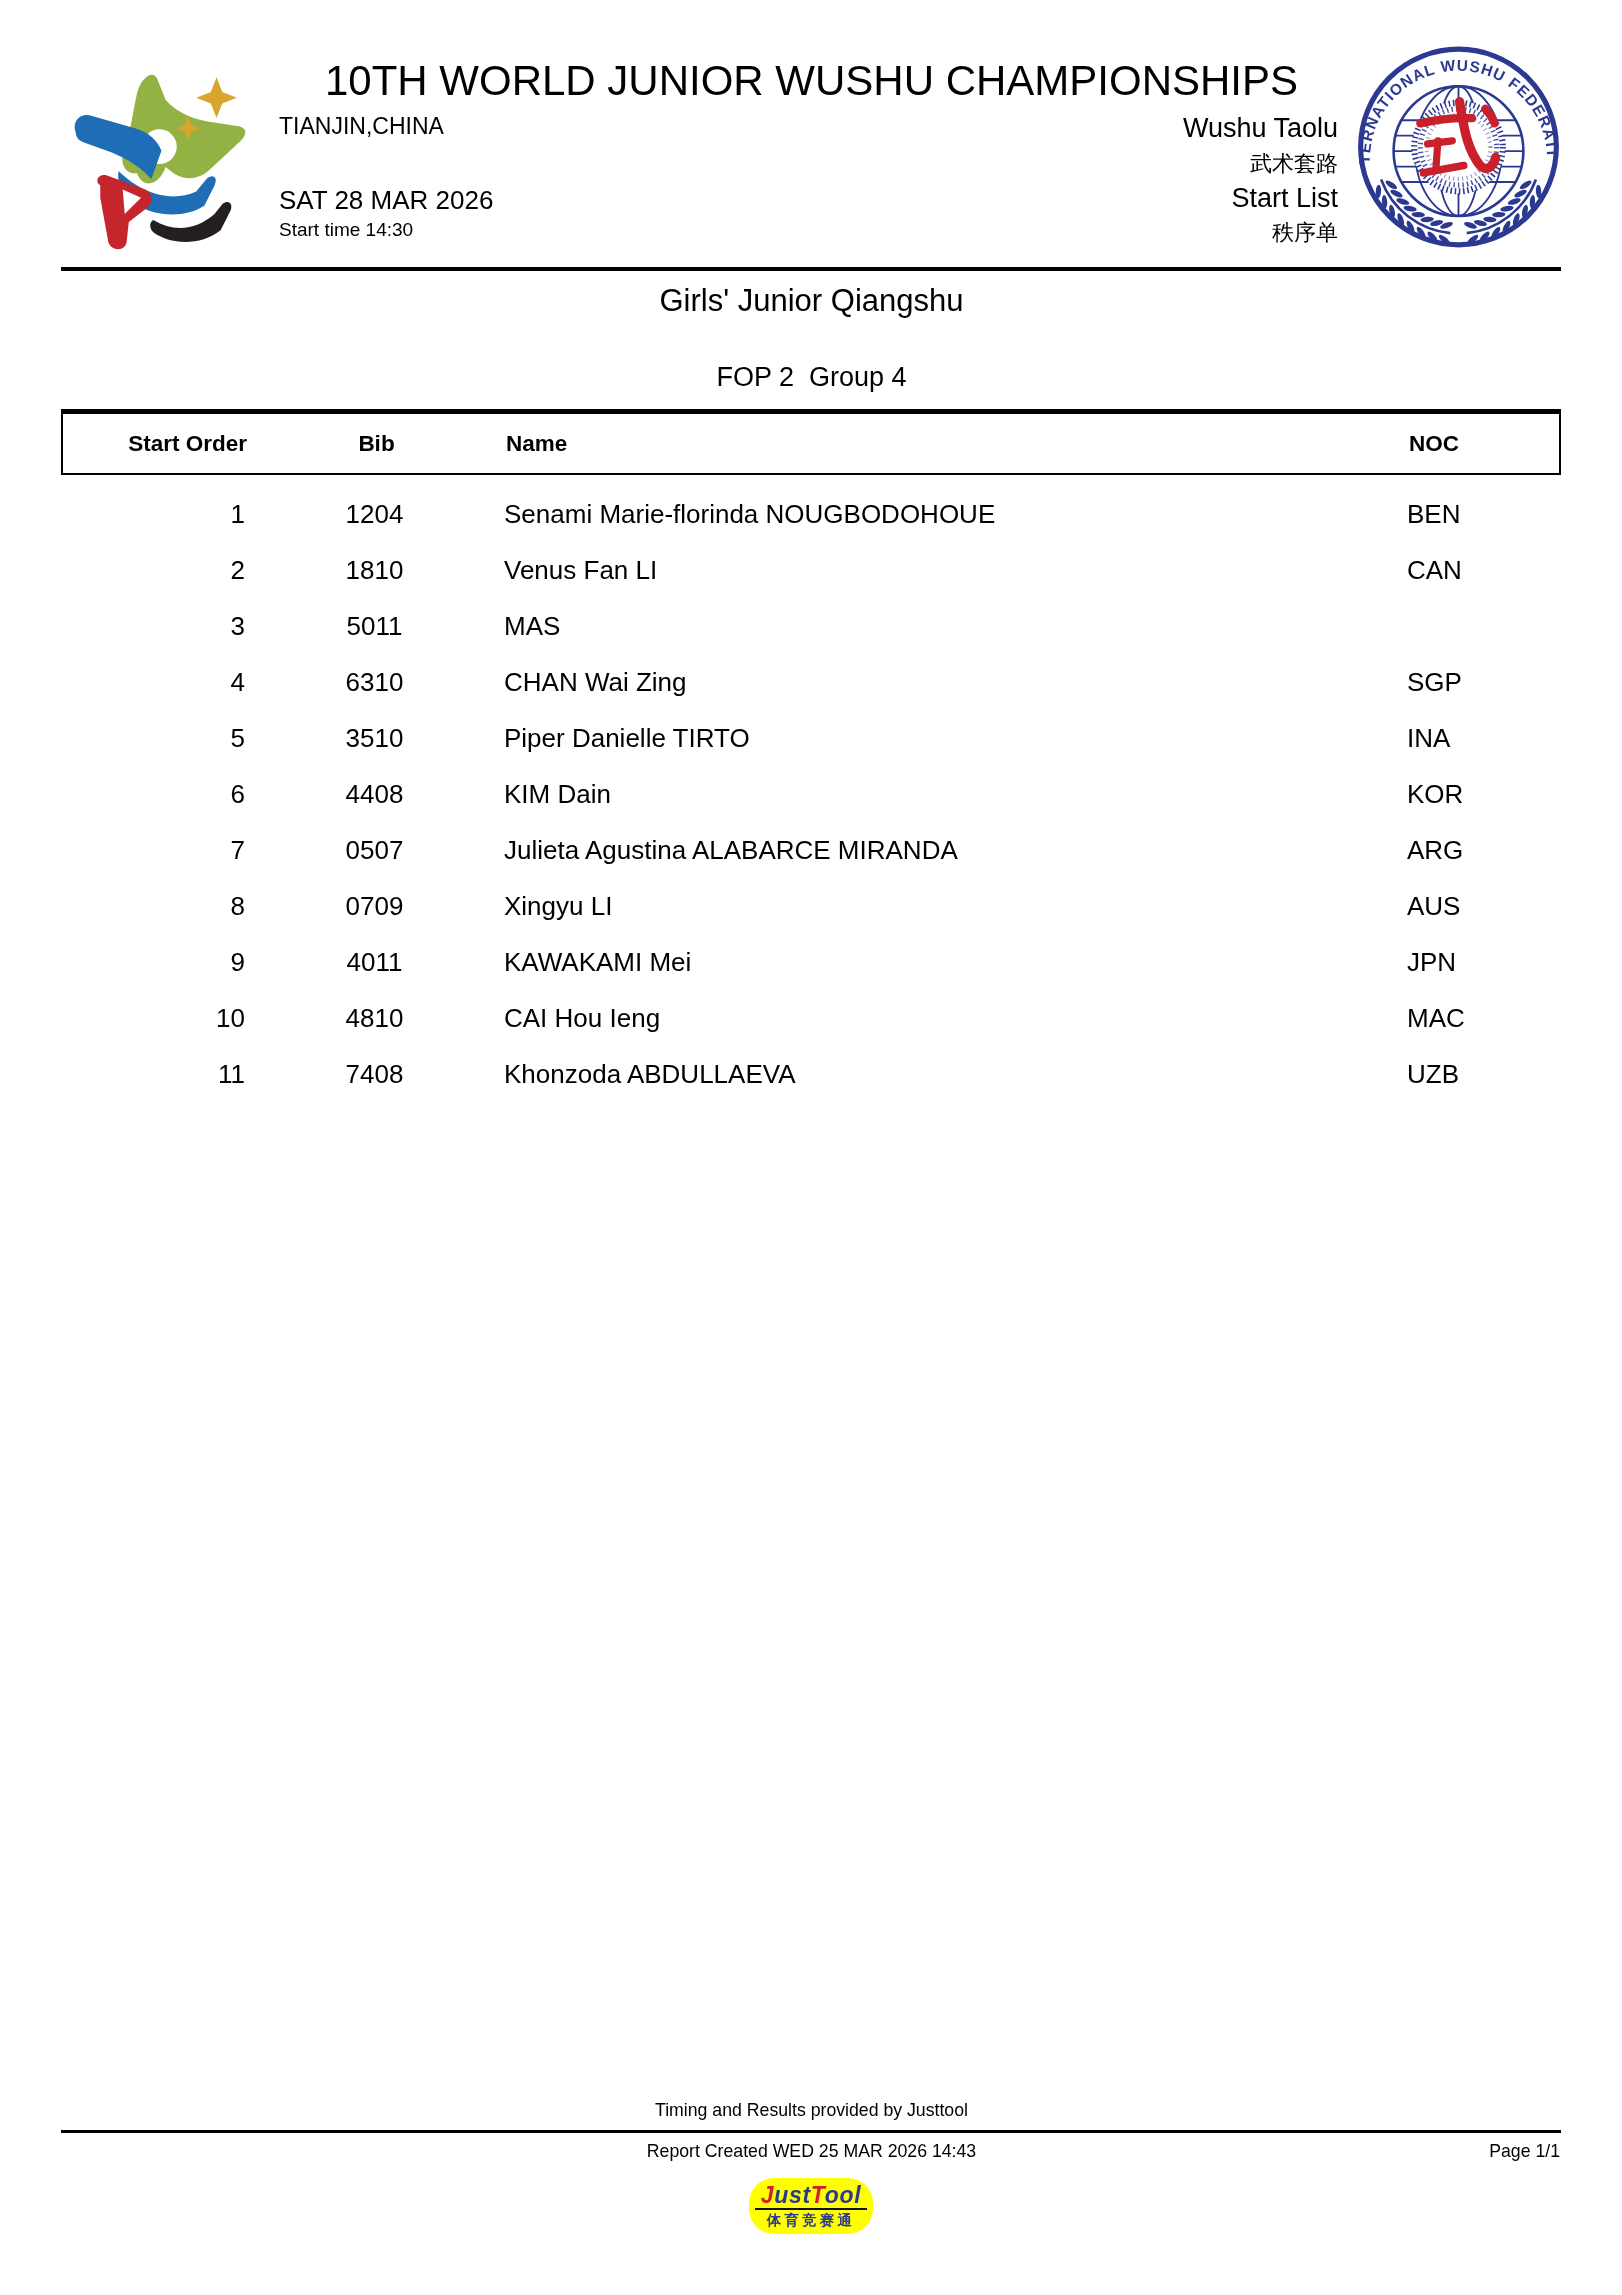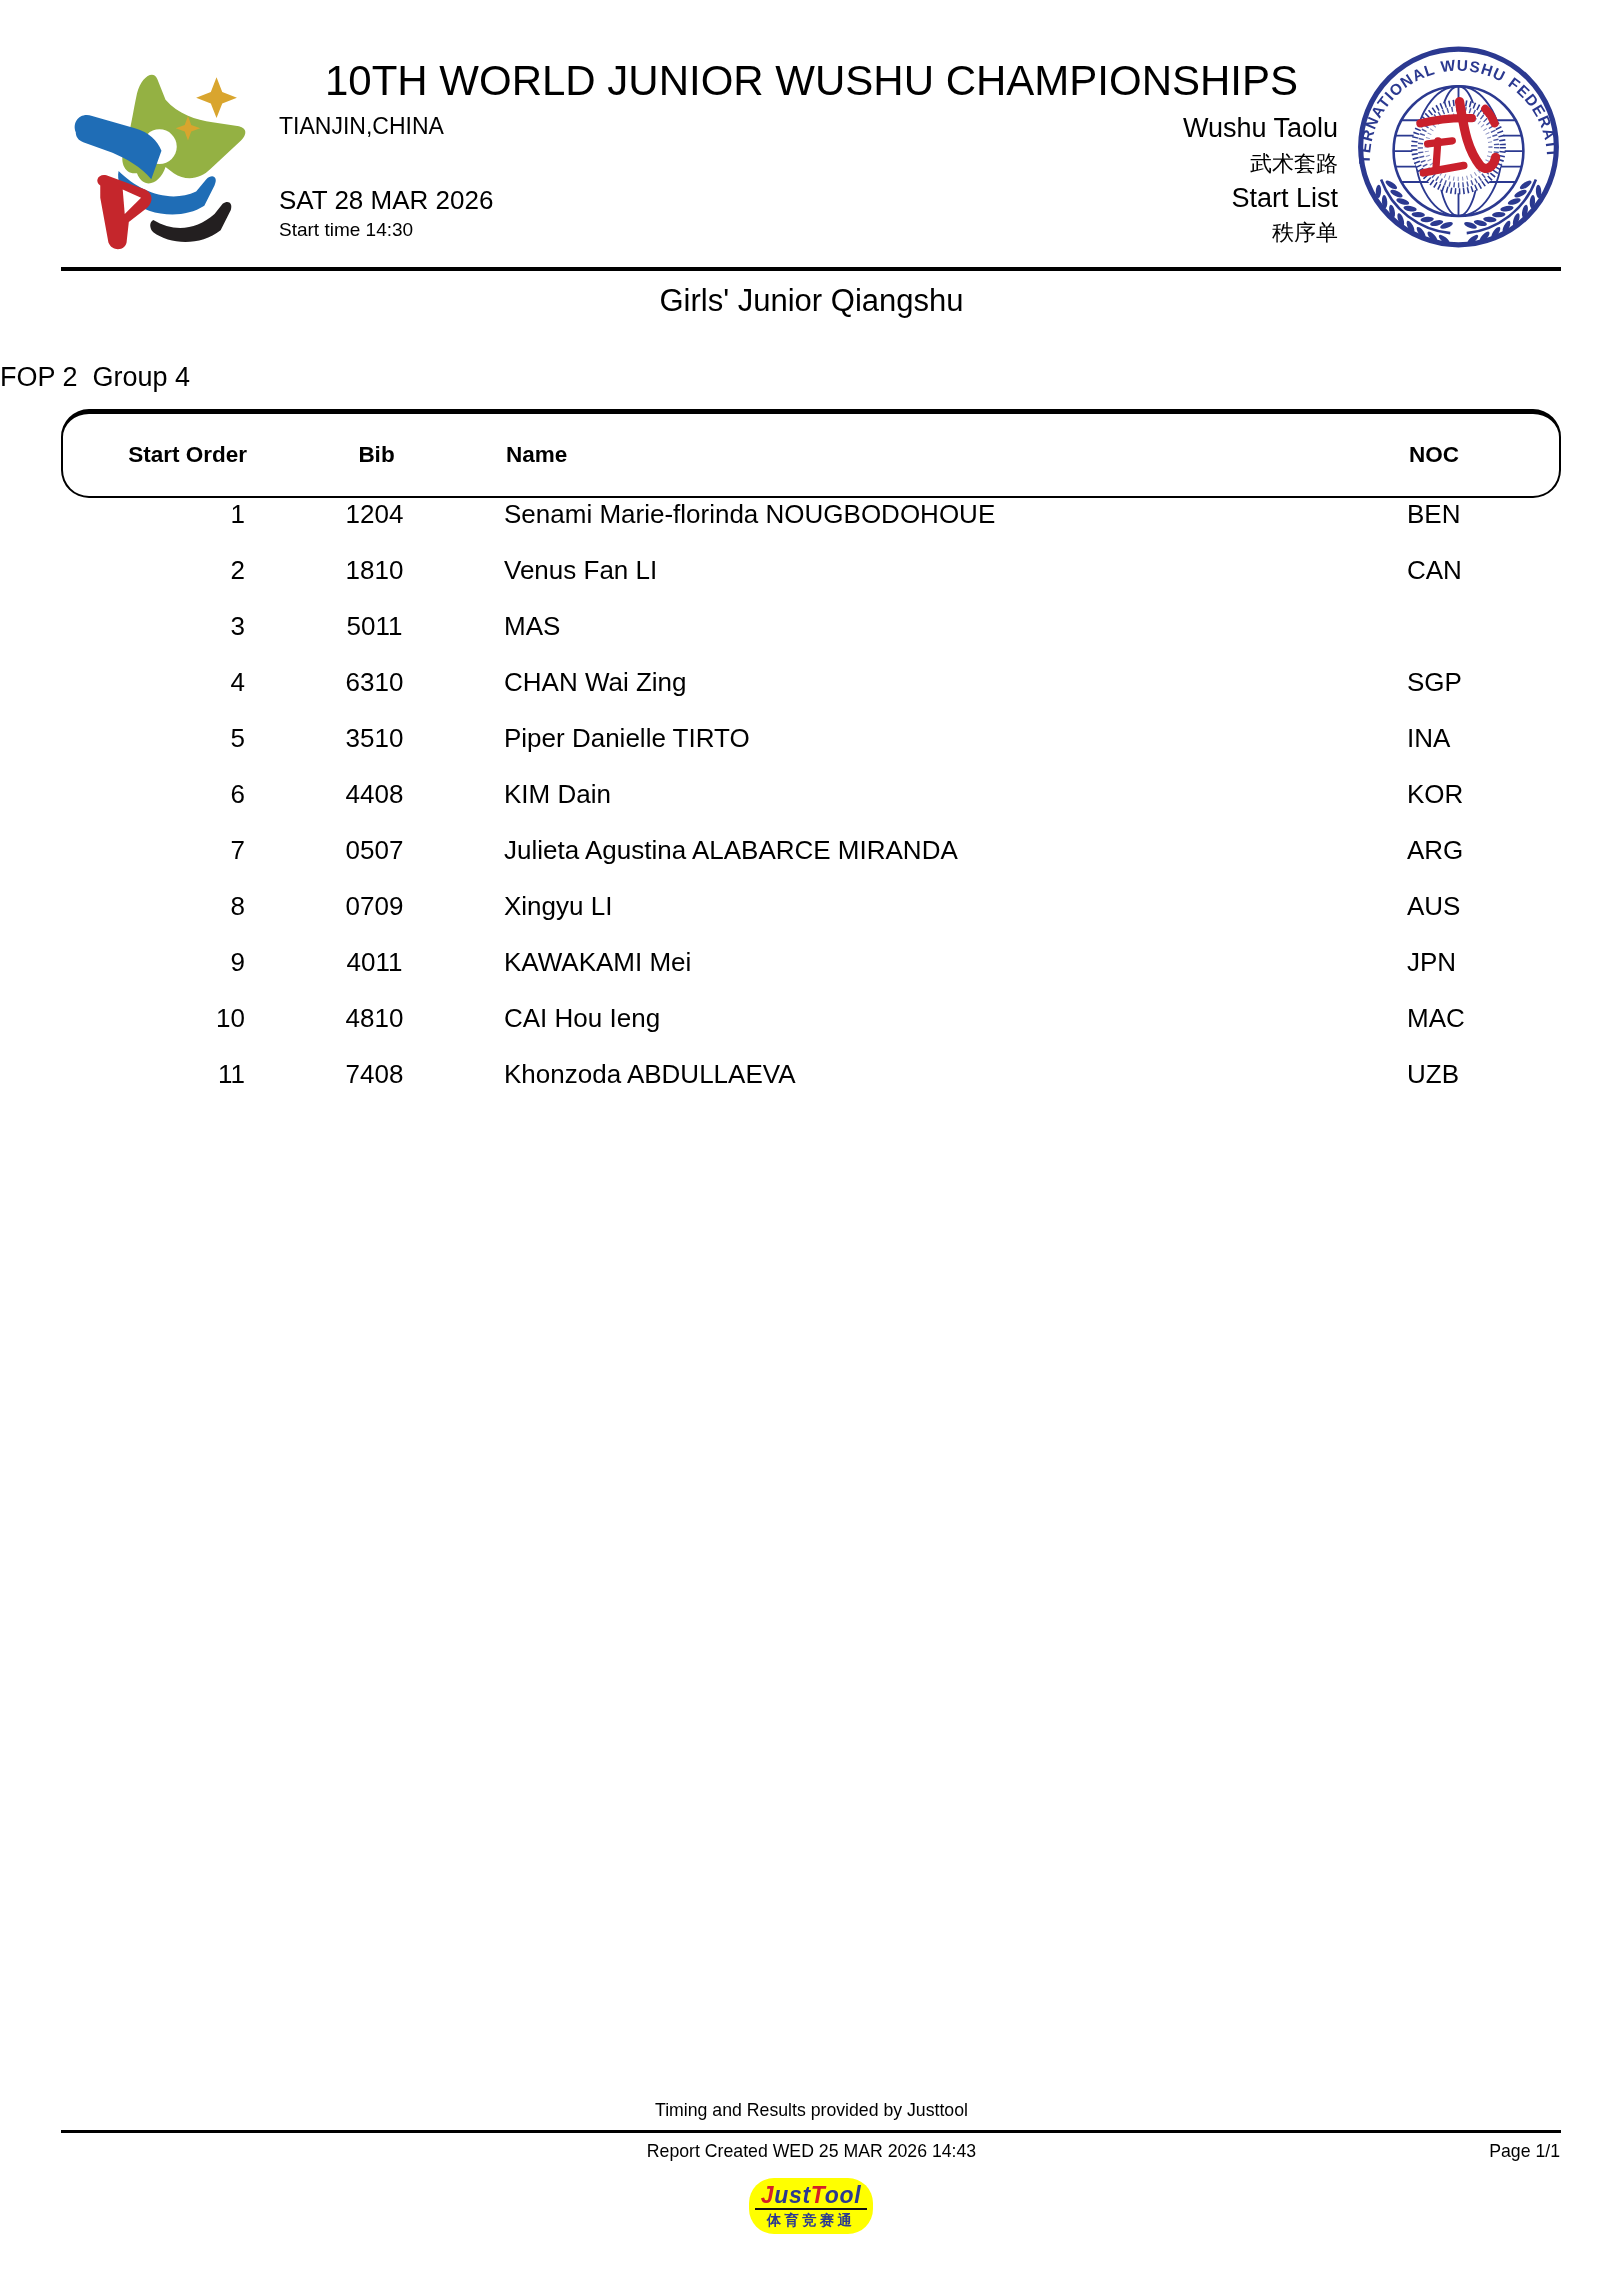--- a/index.html
+++ b/index.html
@@ -15,27 +15,27 @@
   .event-date { position:absolute; left:279px; top:185px; font-size:26px; }
   .start-time { position:absolute; left:279px; top:219px; font-size:19px; }
   .discipline    { position:absolute; right:285px; top:113px; font-size:27px; text-align:right; }
   .discipline-zh { position:absolute; right:285px; top:149px; font-size:22px; text-align:right;margin-left:28px; }
   .doctype       { position:absolute; right:285px; top:183px; font-size:27px; text-align:right; }
   .doctype-zh    { position:absolute; right:285px; top:218px; font-size:22px; text-align:right; }
   .iwuf-logo  { position:absolute; left:1352px; top:44px; width:213px; height:206px; }
   .header-rule { position:absolute; left:61px; top:267px; width:1500px; height:4.1px; background:#000; }
   
   .event-title   { position:absolute; left:0; top:283px; width:100%; text-align:center; font-size:31px; }
-  .event-session { position:absolute; left:0; top:362px; width:100%; font-size:27px; white-space:pre; }
+  .event-session { position:absolute; left:0; top:362px; width:100%; text-align:center; font-size:27px; white-space:pre; }
   
   .thead {
-    position:absolute; left:61px; top:409px; width:1500px; height:89px; box-sizing:border-box;
+    position:absolute; left:61px; top:409px; width:1500px; height:66px; box-sizing:border-box;
     border-top:5.5px solid #000; border-bottom:2px solid #000; border-left:2px solid #000; border-right:2px solid #000;
     display:grid; grid-template-columns:184px 259px 903px 155px; align-items:center;
-    font-weight:bold; font-size:22.5px;border-radius:28px;
+    font-weight:bold; font-size:22.5px;
   }
   .tbody { position:absolute; left:61px; top:486px; width:1500px; }
   .row { display:grid; grid-template-columns:184px 259px 903px 155px; align-items:center;
          height:56px; font-size:26px; }
   .c-order { text-align:right; }
   .c-bib   { text-align:center; }
   .c-name  { text-align:left; }
   .c-noc   { text-align:left; }
   
   .timing-note    { position:absolute; left:0; top:2100px; width:100%; text-align:center; font-size:17.7px; }

